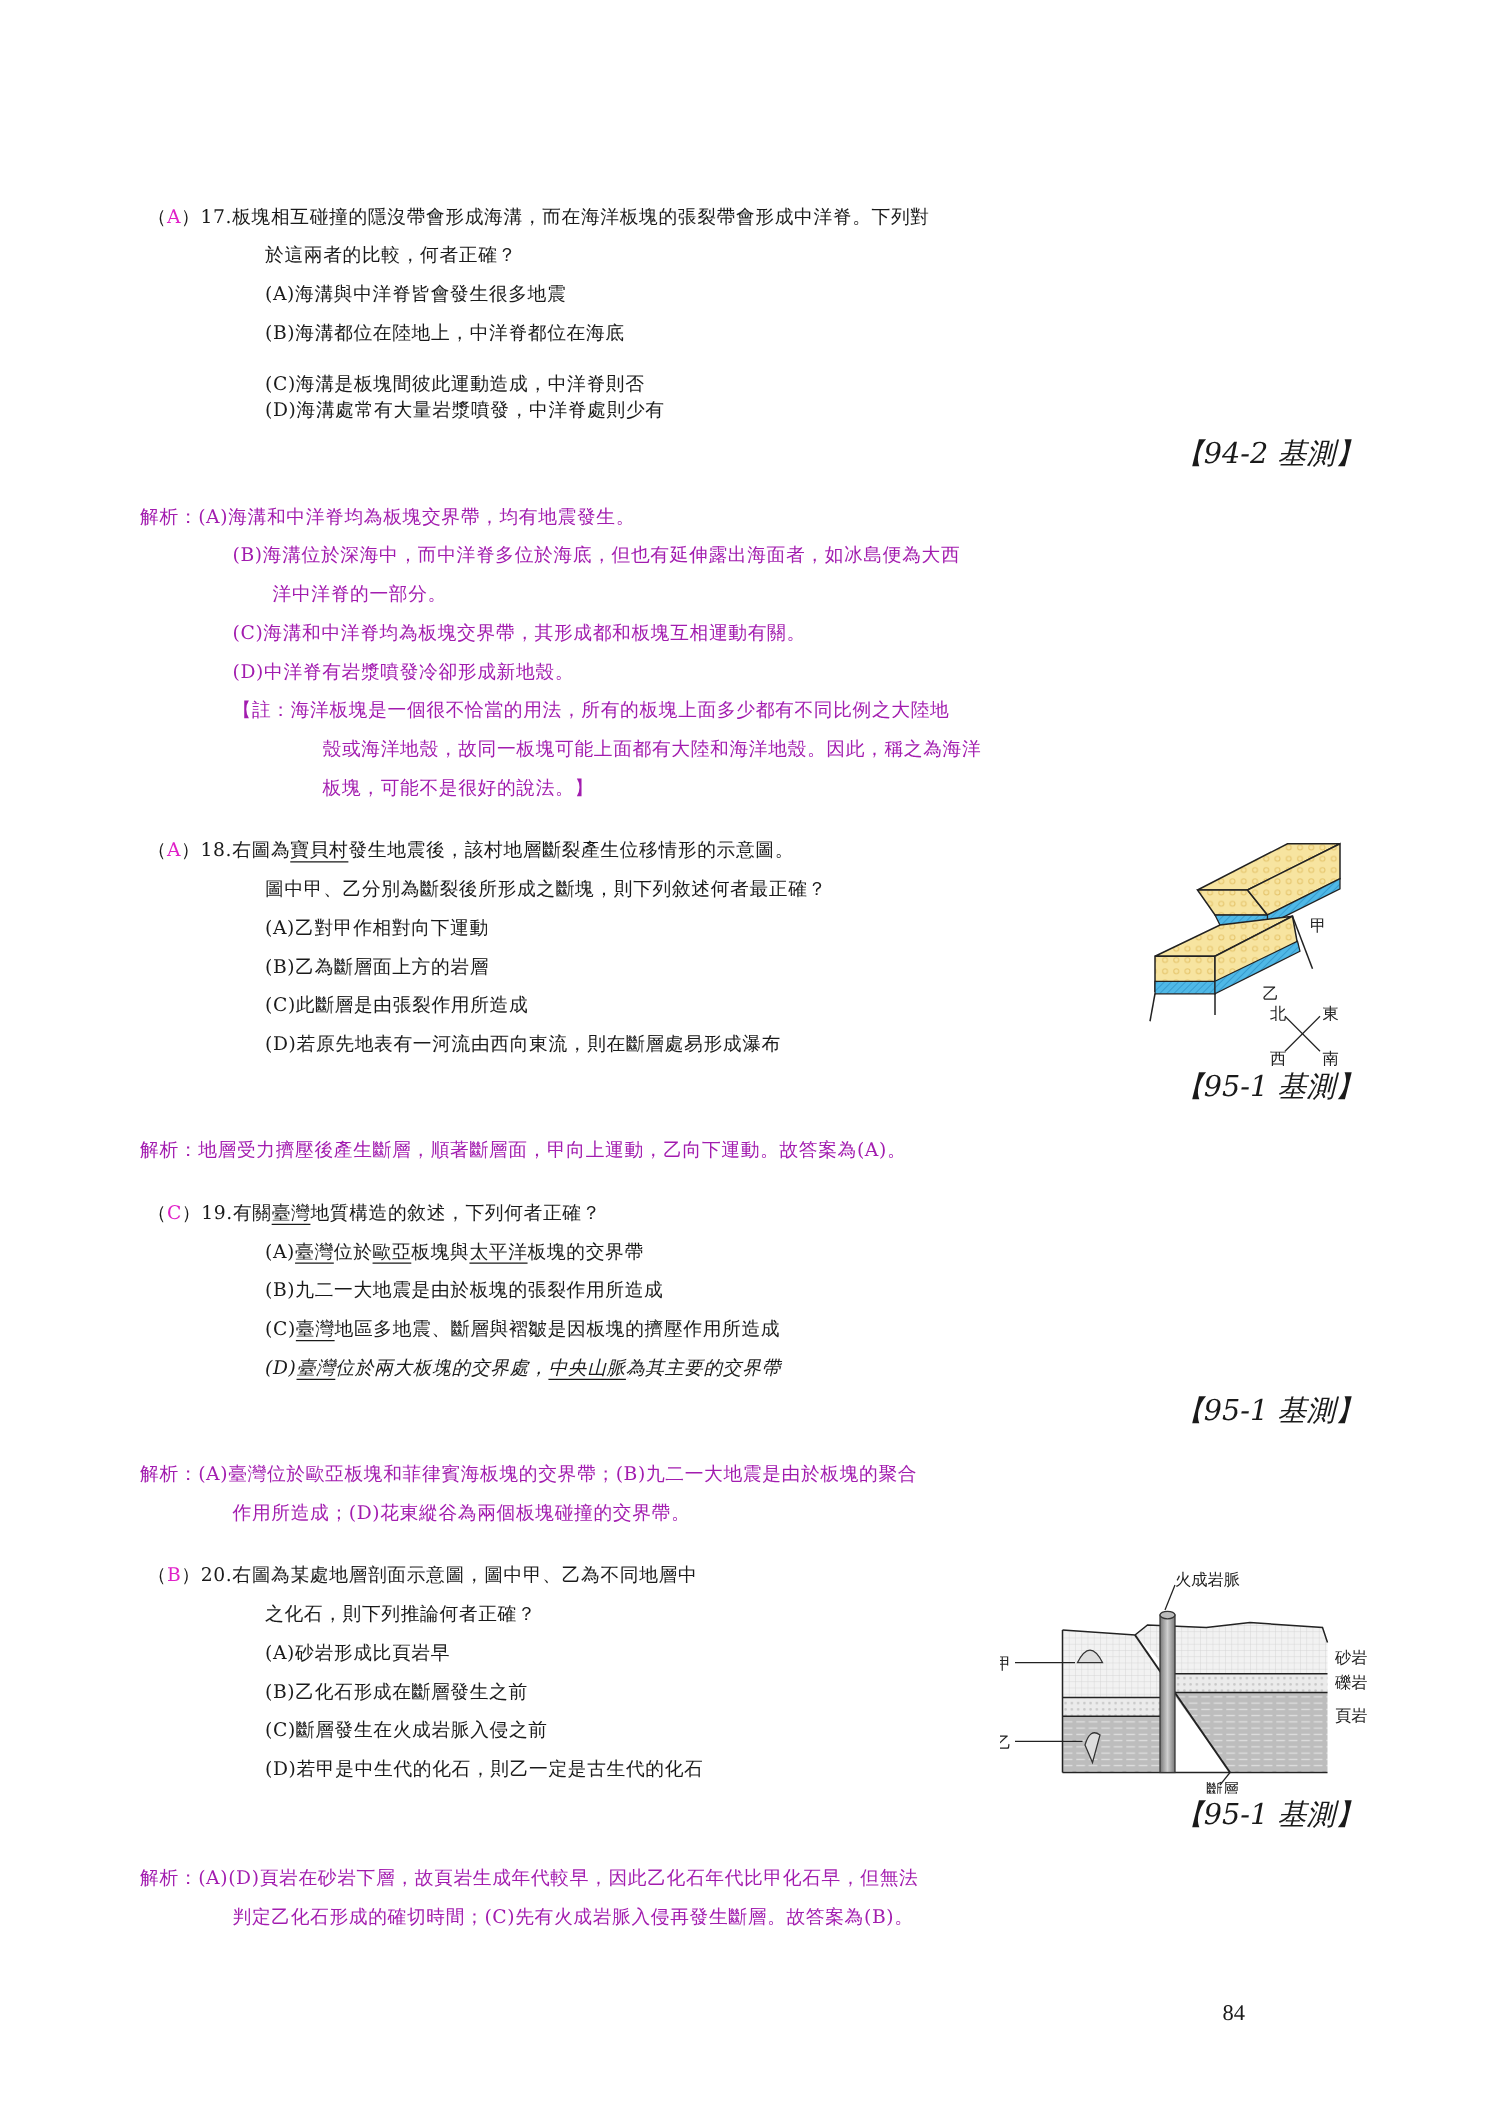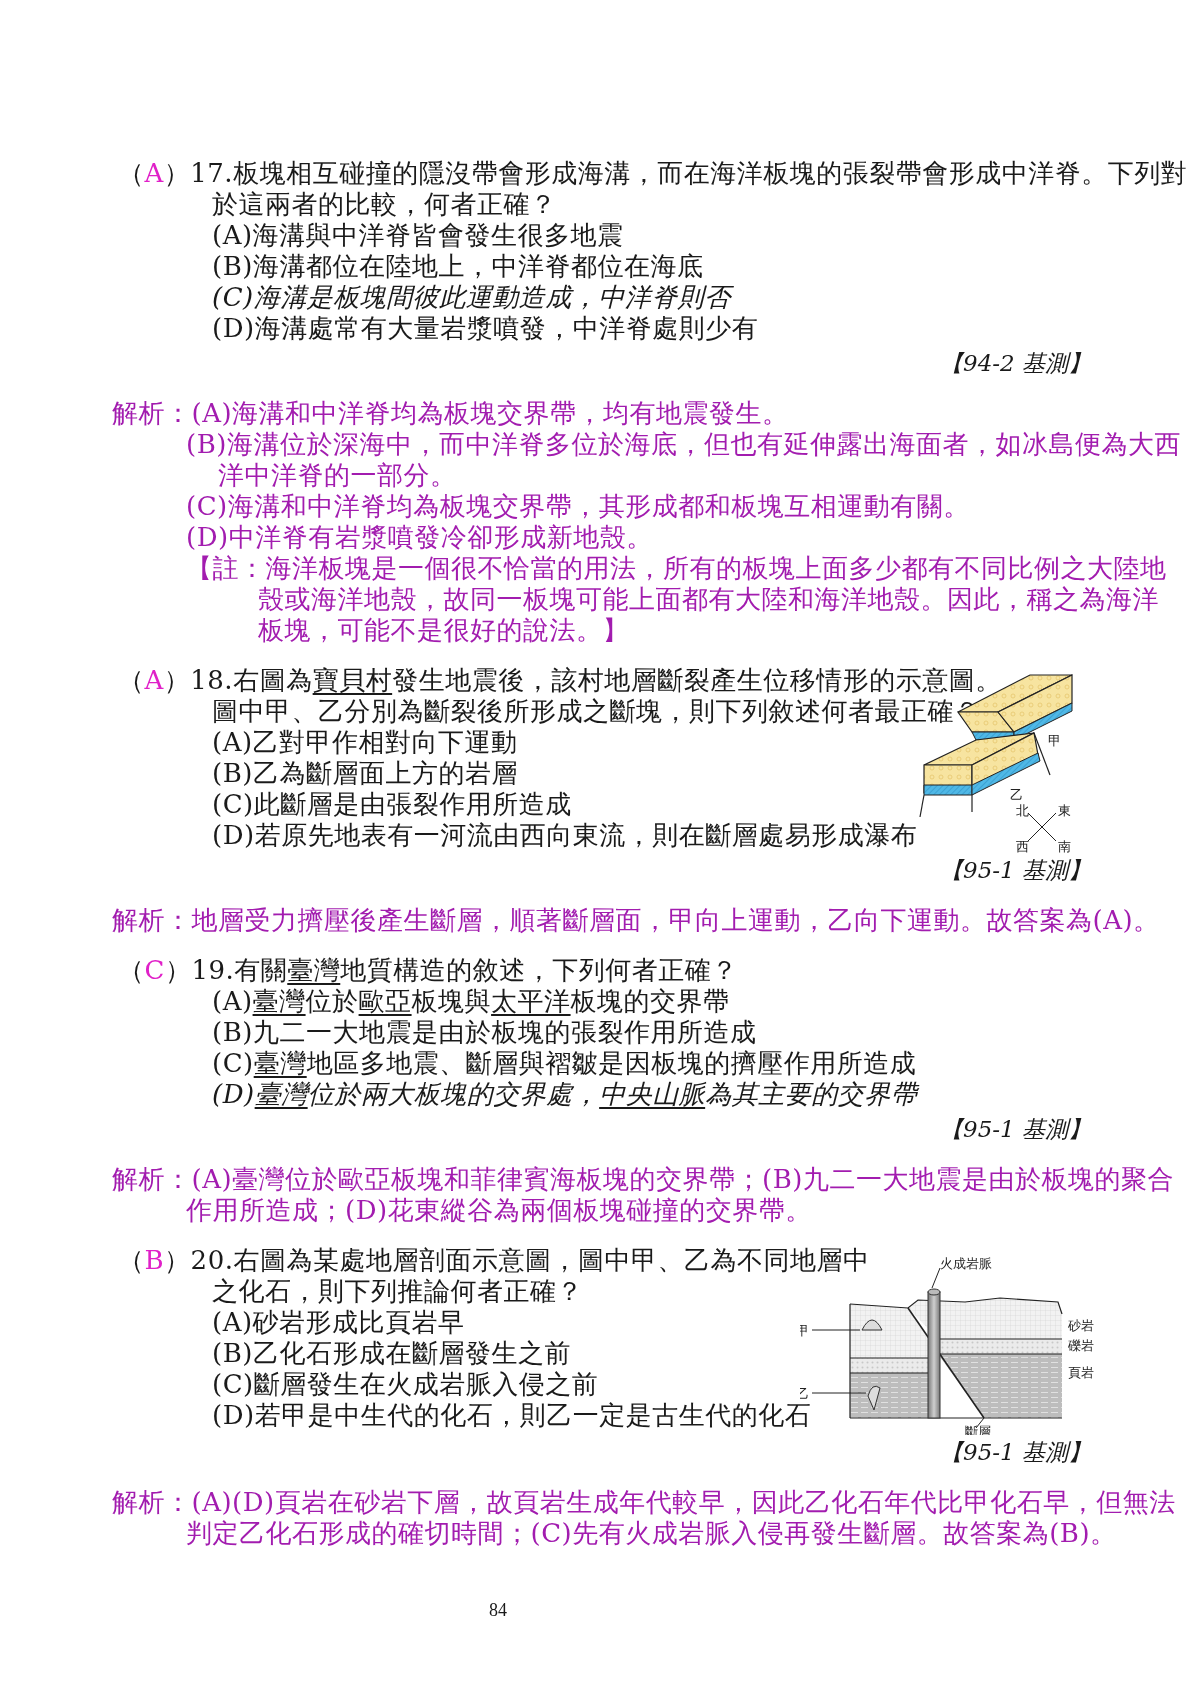--- a/index.html
+++ b/index.html
@@ -1,37 +1,37 @@
 <!DOCTYPE html>
 <html><head>
 <meta charset="utf-8">
 <style>
   html, body { margin: 0; padding: 0; background: #ffffff; }
   body { width: 1191px; height: 1684px; position: relative; overflow: hidden;
          font-family: "DejaVu Serif", "Liberation Serif", serif; color: #1a1a1a; }
   .page { position: absolute; left: 0; top: 0; width: 1191px; height: 1684px; }
-  .line { position: absolute; font-size: 26px; line-height: 30px; white-space: nowrap; letter-spacing: 0.5px; }
+  .line { position: absolute; font-size: 15px; line-height: 30px; white-space: nowrap; letter-spacing: 0.5px; }
   .pink { color: #a21caf; }
   .ans { color: #e020c8; }
   .u { text-decoration: underline; text-underline-offset: 4px; }
   .src { position: absolute; font-size: 23px; line-height: 30px; white-space: nowrap; font-style: italic; }
-  .pageno { position: absolute; left: 0; width: 996px; top: 1600px; text-align: center; font-size: 18px; font-family: "Liberation Serif", serif; }
+  .pageno { position: absolute; left: 0; width: 996px; top: 1600px; text-align: right; font-size: 18px; font-family: "Liberation Serif", serif; }
   .fig { position: absolute; }
   .figlabel { font-family: "DejaVu Sans", sans-serif; font-size: 13px; fill: #222; }
 </style>
 </head>
 <body>
 
 <div class="page">
 
   <div class="line" style="left:118px;top:158px;">（<span class="ans">A</span>）<span>17.</span><span>板塊相互碰撞的隱沒帶會形成海溝，而在海洋板塊的張裂帶會形成中洋脊。下列對</span></div>
   <div class="line" style="left:212px;top:189px;">於這兩者的比較，何者正確？</div>
   <div class="line" style="left:212px;top:220px;">(A)海溝與中洋脊皆會發生很多地震</div>
   <div class="line" style="left:212px;top:251px;">(B)海溝都位在陸地上，中洋脊都位在海底</div>
-  <div class="line" style="left:212px;top:282px;font-style:italic;">(C)海溝是板塊間彼此運動造成，中洋脊則否</div>
+  <div class="line" style="left:212px;top:292px;">(C)海溝是板塊間彼此運動造成，中洋脊則否</div>
   <div class="line" style="left:212px;top:313px;">(D)海溝處常有大量岩漿噴發，中洋脊處則少有</div>
   <div class="src" style="left:940px;top:348px;">【94-2 基測】</div>
 
   <div class="line pink" style="left:112px;top:398px;"><span>解析：</span><span>(A)海溝和中洋脊均為板塊交界帶，均有地震發生。</span></div>
   <div class="line pink" style="left:186px;top:429px;">(B)海溝位於深海中，而中洋脊多位於海底，但也有延伸露出海面者，如冰島便為大西</div>
   <div class="line pink" style="left:218px;top:460px;">洋中洋脊的一部分。</div>
   <div class="line pink" style="left:186px;top:491px;">(C)海溝和中洋脊均為板塊交界帶，其形成都和板塊互相運動有關。</div>
   <div class="line pink" style="left:186px;top:522px;">(D)中洋脊有岩漿噴發冷卻形成新地殼。</div>
   <div class="line pink" style="left:186px;top:553px;">【註：海洋板塊是一個很不恰當的用法，所有的板塊上面多少都有不同比例之大陸地</div>
   <div class="line pink" style="left:258px;top:584px;">殼或海洋地殼，故同一板塊可能上面都有大陸和海洋地殼。因此，稱之為海洋</div>

